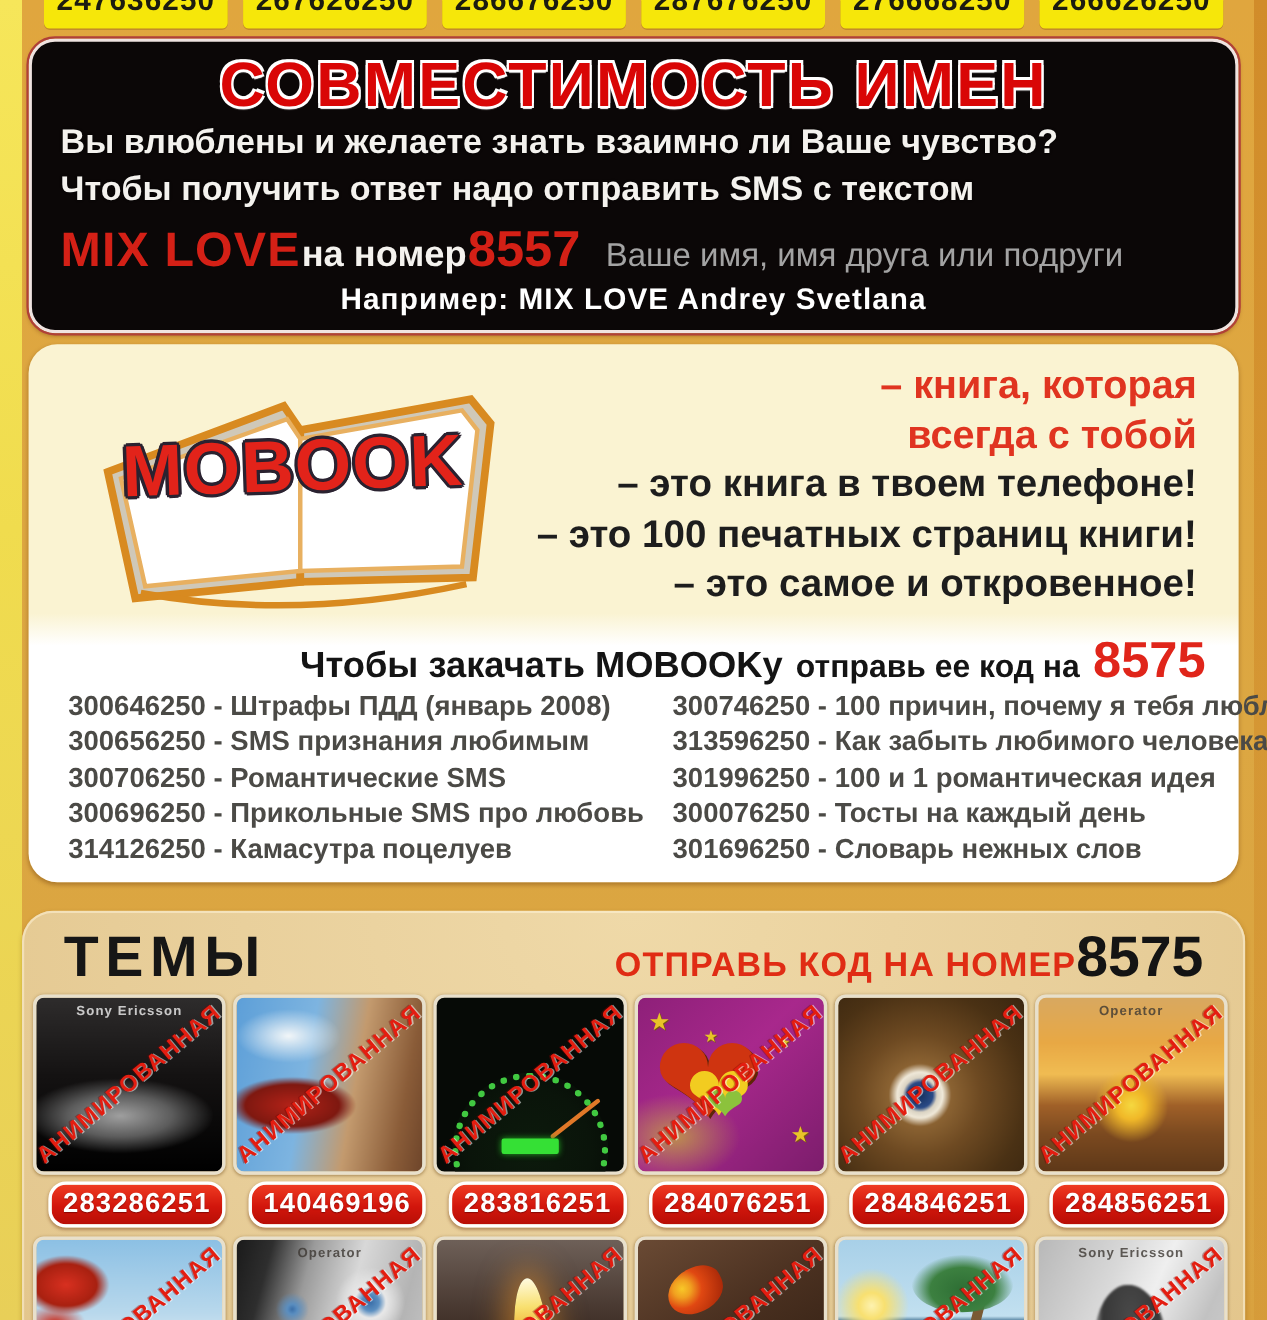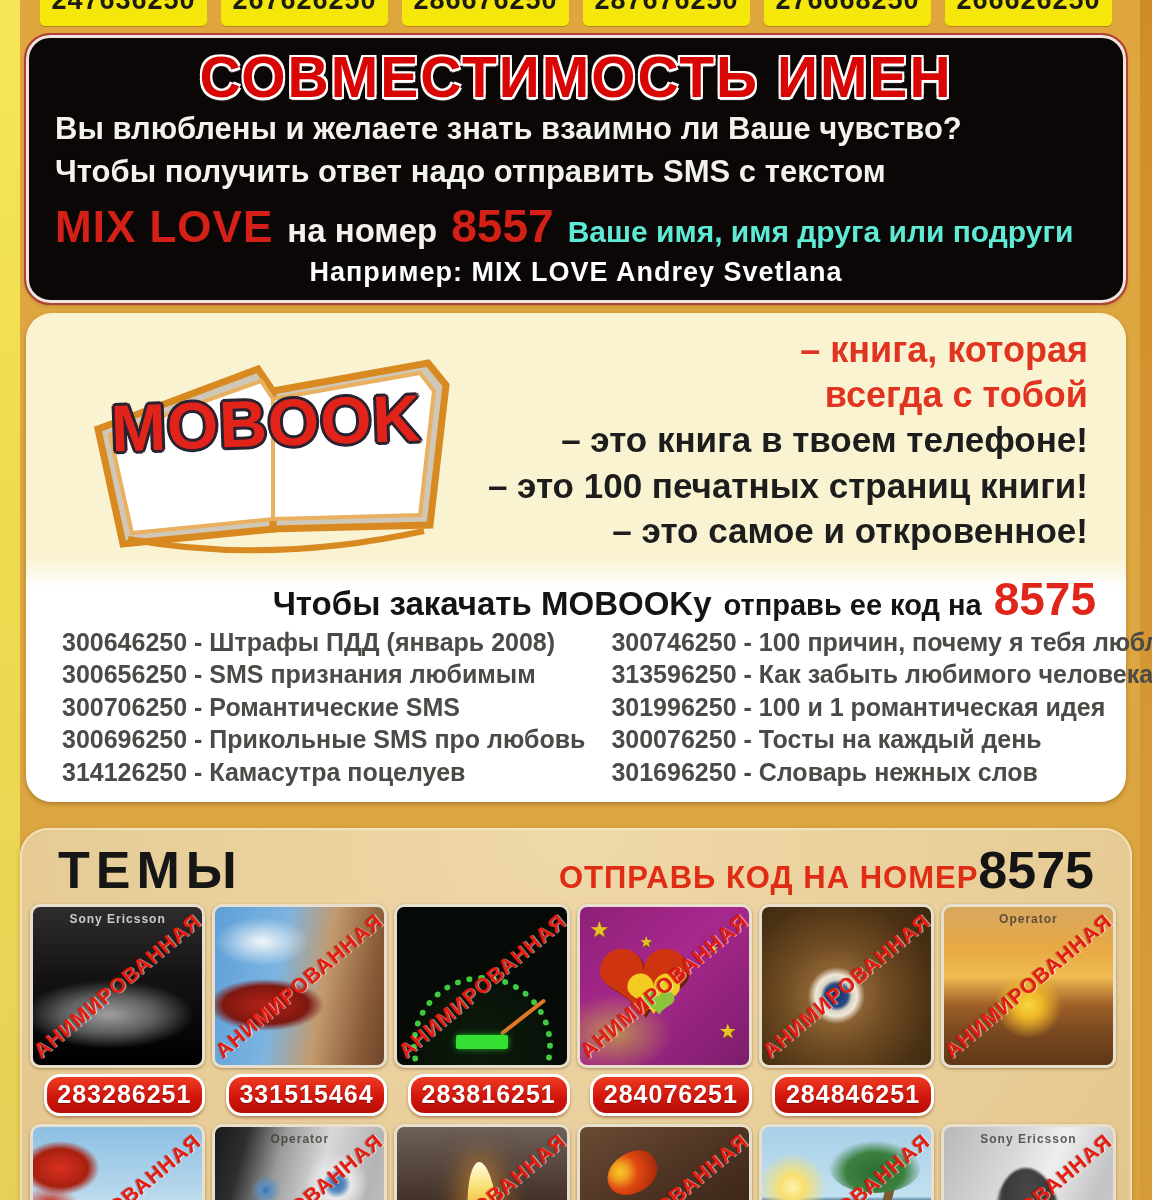--- a/index.html
+++ b/index.html
@@ -22,25 +22,25 @@
 
   
   .black-box{margin:9px 26px 0;border-radius:24px;background:#0b0707;
              border:3px solid #efe3e0;outline:2px solid #b04038;
              padding:10px 26px 12px;box-shadow:0 2px 4px rgba(90,40,0,.4);}
   .bb-title{text-align:center;font-size:57px;font-weight:900;letter-spacing:2px;
             color:#d90606;line-height:1.05;
             text-shadow:-2px -2px 0 #fff,2px -2px 0 #fff,-2px 2px 0 #fff,2px 2px 0 #fff,0 3px 1px #fff;}
   .bb-line{color:#f4f2ee;font-size:31px;font-weight:700;line-height:1.38;
            text-shadow:0 0 2px #000;}
-  .bb-sms{display:flex;align-items:baseline;gap:14px;margin-top:6px;white-space:nowrap;}
+  .bb-sms{display:flex;align-items:baseline;gap:1px;margin-top:6px;white-space:nowrap;}
   .bb-kw{color:#d42016;font-size:44px;font-weight:900;letter-spacing:1px;}
   .bb-num-label{color:#f4f2ee;font-size:33px;font-weight:700;}
   .bb-num{color:#d42016;font-size:46px;font-weight:900;}
-  .bb-names{color:#5eead4;font-size:30px;font-weight:700;}
+  .bb-names{color:#a3a3a3;font-size:30px;font-weight:400;margin-left:22px;}
   .bb-example{text-align:center;color:#ffffff;font-size:27px;font-weight:800;
               margin-top:4px;letter-spacing:1px;}
 
   
   .mobook-box{position:relative;margin:10px 26px 0;border-radius:26px;
               background:linear-gradient(180deg,#faf3d2 0%,#faf3d2 50%,#ffffff 56%,#ffffff 100%);
               padding:14px 30px 14px 30px;min-height:372px;box-shadow:0 2px 4px rgba(90,40,0,.35);}
   .book-art{position:absolute;left:42px;top:26px;width:400px;height:225px;}
   .mobook-logo{position:absolute;left:40px;top:72px;width:400px;text-align:center;
                transform:rotate(-2deg);font-size:66px;font-weight:900;letter-spacing:1px;
@@ -246,21 +246,21 @@
               <span class="brand-label">Sony Ericsson</span>
               <span class="anim-label">АНИМИРОВАННАЯ</span>
             </div>
             <div class="code-badge">283286251</div>
           </div>
 
           <div class="cell">
             <div class="thumb t2">
               <span class="anim-label">АНИМИРОВАННАЯ</span>
             </div>
-            <div class="code-badge">331515464</div>
+            <div class="code-badge">140469196</div>
           </div>
 
           <div class="cell">
             <div class="thumb t3">
               <div class="gauge"></div>
               <div class="needle"></div>
               <div class="lcd"></div>
               <span class="anim-label">АНИМИРОВАННАЯ</span>
             </div>
             <div class="code-badge">283816251</div>
@@ -285,20 +285,21 @@
               <span class="anim-label">АНИМИРОВАННАЯ</span>
             </div>
             <div class="code-badge">284846251</div>
           </div>
 
           <div class="cell">
             <div class="thumb t6">
               <span class="brand-label brand-dark">Operator</span>
               <span class="anim-label">АНИМИРОВАННАЯ</span>
             </div>
+            <div class="code-badge">284856251</div>
           </div>
 
           <div class="cell">
             <div class="thumb t7">
 
               <span class="anim-label">АНИМИРОВАННАЯ</span>
             </div>
 
           </div>
 

